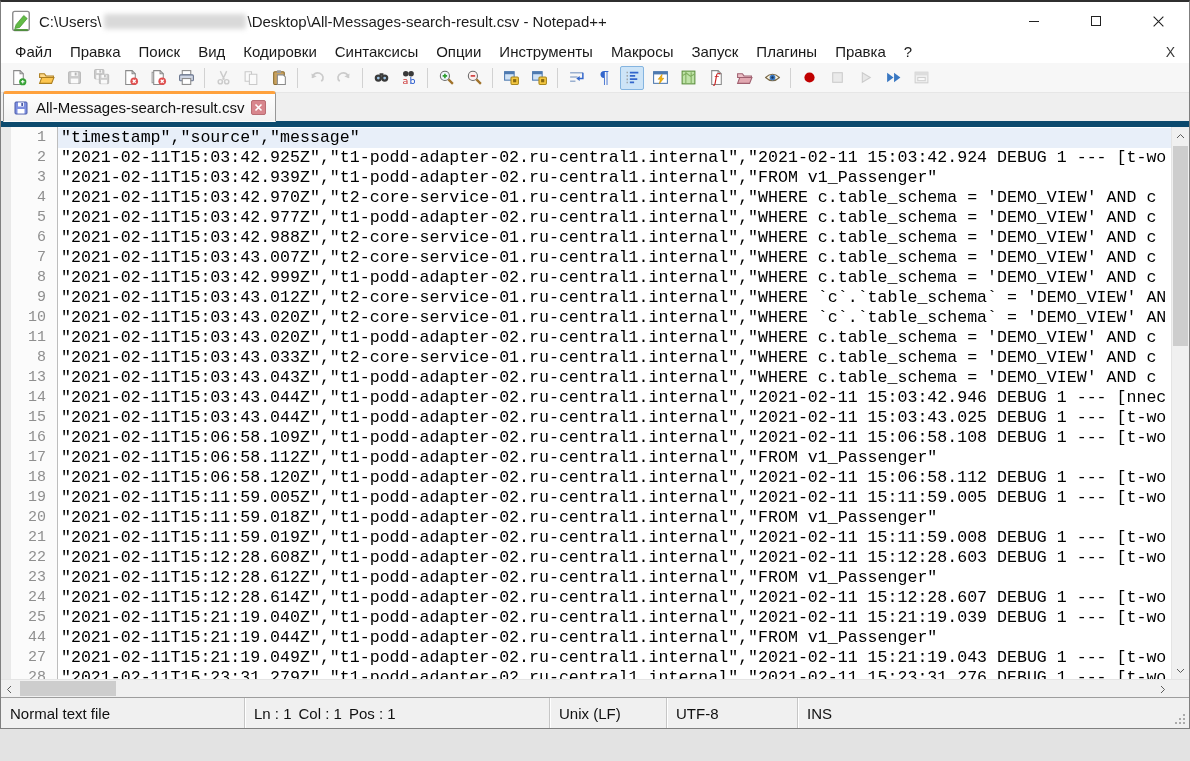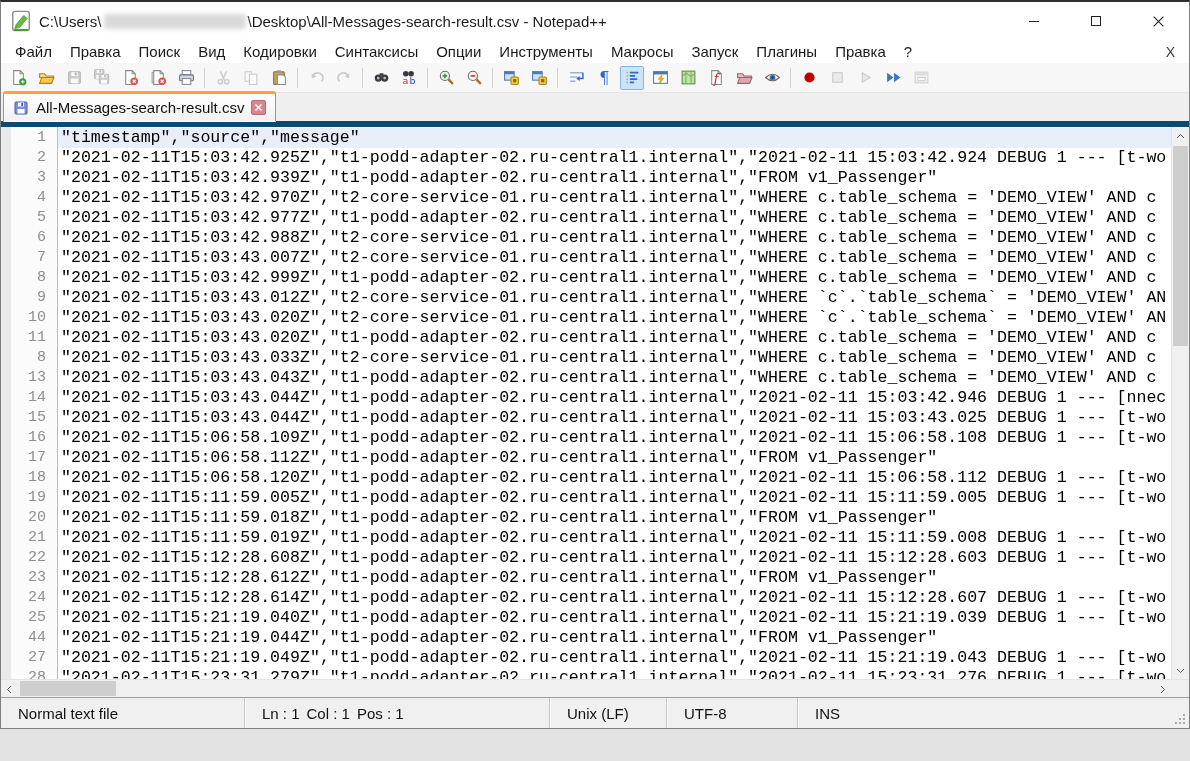--- a/index.html
+++ b/index.html
@@ -47,21 +47,21 @@
   
   .vscroll { width:18px; flex:none; background:#f0f0f0; border-left:1px solid #e4e4e4; position:relative; }
   .vthumb { position:absolute; left:1px; right:1px; top:19px; height:200px; background:#cdcdcd; }
   .sb-arrow { position:absolute; width:16px; height:17px; display:flex; align-items:center; justify-content:center; color:#5a5a5a; }
   .hscroll-row { height:18px; flex:none; display:flex; border-top:1px solid #e4e4e4; }
   .hscroll { flex:1; background:#f0f0f0; position:relative; }
   .hthumb { position:absolute; top:1px; bottom:1px; left:19px; width:96px; background:#cdcdcd; }
   .sb-corner { width:18px; flex:none; background:#f0f0f0; }
   
   .statusbar { height:31px; flex:none; background:#f0f0f0; border-top:1px solid #9d9d9d; display:flex; align-items:stretch; font-size:15px; color:#101010; }
-  .scell { display:flex; align-items:center; padding-left:17px; gap:30px; white-space:nowrap; overflow:hidden; }
+  .scell { display:flex; align-items:center; padding-left:9px; gap:30px; white-space:nowrap; overflow:hidden; }
   .scell + .scell { border-left:1px solid #c6c6c6; box-shadow:inset 1px 0 0 #fff; }
   .sc1 { width:243px; } .sc2 { width:272px; } .sc3 { width:305px;gap:7px; } .sc4 { width:117px; } .sc5 { width:131px; }
   .sc6 { flex:1; position:relative; }
   .grip { position:absolute; right:2px; bottom:2px; }
 </style>
 </head>
 <body>
 
 <div class="window">
 

